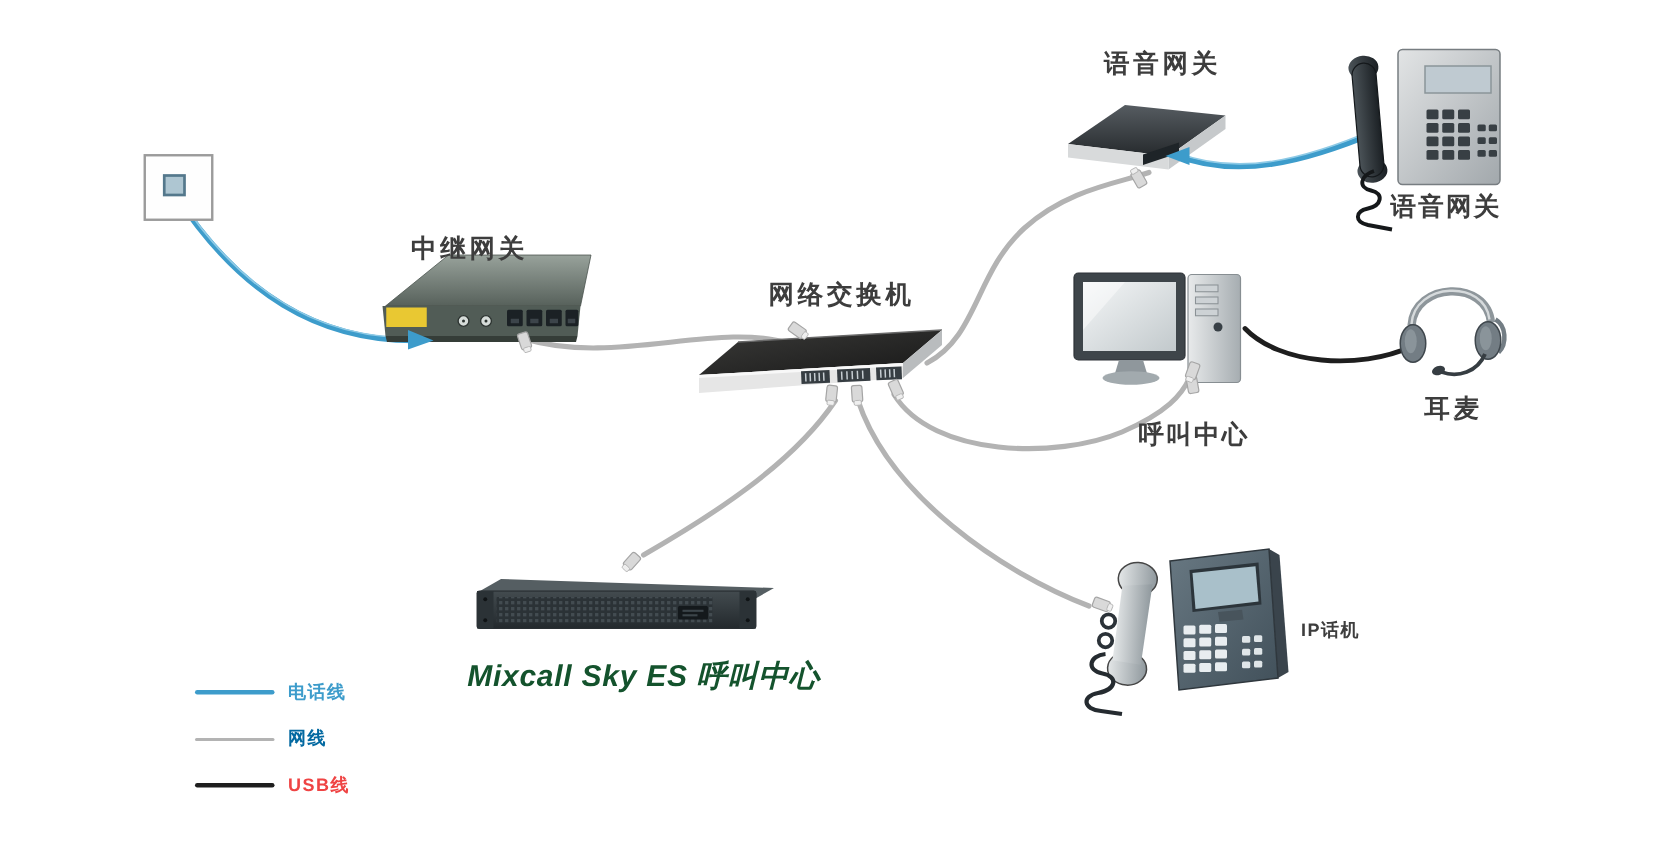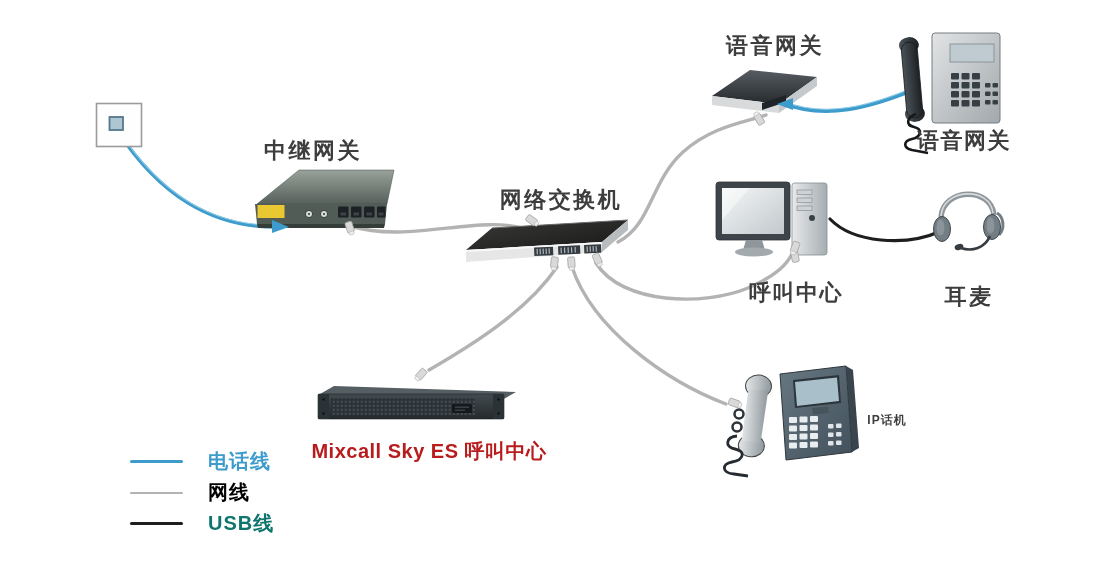--- a/index.html
+++ b/index.html
@@ -3,38 +3,38 @@
 <meta charset="utf-8">
 <style>
   html,body{margin:0;padding:0;background:#fff;}
   #stage{
     position:relative;width:1107px;height:566px;background:#ffffff;
     font-family:"Liberation Sans","DejaVu Sans",sans-serif;overflow:hidden;
   }
   #art{position:absolute;left:0;top:0;width:1107px;height:566px;}
   .node-label{
     position:absolute;transform:translateX(-50%);
-    font-weight:700;font-size:22px;line-height:1.15;color:#3d3d3d;
+    font-weight:700;font-size:17px;line-height:1.15;color:#3d3d3d;
     letter-spacing:2.5px;white-space:nowrap;
   }
   .label-server{
-    font-size:20px;color:#b91c1c;letter-spacing:0.5px;
+    font-size:20px;color:#14532d;letter-spacing:0.5px;font-style:italic;
   }
   .label-ipphone{font-size:12px;letter-spacing:1px;}
   .legend{position:absolute;left:130px;top:448px;width:180px;}
   .legend-row{display:flex;align-items:center;height:27px;}
   .legend-row + .legend-row{margin-top:4px;}
   .legend-line{display:inline-block;width:53px;margin-right:9px;border-radius:2px;}
   .line-phone{height:3px;background:#3d9ccb;}
   .line-net{height:2px;background:#b3b3b3;}
   .line-usb{height:3px;background:#1e1e1e;}
-  .legend-label{font-weight:700;font-size:20px;letter-spacing:1px;white-space:nowrap;margin-left:16px;}
+  .legend-label{font-weight:700;font-size:12px;letter-spacing:1px;white-space:nowrap;}
   .legend-label.phone{color:#3d9ccb;}
-  .legend-label.net{color:#000000;}
-  .legend-label.usb{color:#0f766e;}
+  .legend-label.net{color:#0369a1;}
+  .legend-label.usb{color:#ef4444;}
 </style>
 </head>
 <body>
 
 <div id="stage">
 
   <svg id="art" viewBox="0 0 1107 566">
     <defs>
       <linearGradient id="gwTop" x1="0" y1="0" x2="0" y2="1">
         <stop offset="0" stop-color="#98a29b"></stop>
@@ -286,31 +286,31 @@
       <use href="#plug" transform="translate(425,370) rotate(42)"></use>
       <use href="#plug" transform="translate(729,401) rotate(-70)"></use>
       <use href="#plug" transform="translate(555,257) rotate(6)"></use>
       <use href="#plug" transform="translate(571,257) rotate(-4)"></use>
       <use href="#plug" transform="translate(595,254) rotate(-24)"></use>
       <use href="#plug" transform="translate(348,222) rotate(-18)"></use>
       <use href="#plug" transform="translate(797,242) rotate(20)"></use>
     </g>
   </svg>
 
-  <div class="node-label" style="left:313px;top:138px">中继网关</div>
+  <div class="node-label" style="left:313px;top:156px">中继网关</div>
 
   <div class="node-label" style="left:561px;top:187px">网络交换机</div>
 
   <div class="node-label" style="left:775px;top:33px">语音网关</div>
 
   <div class="node-label" style="left:964px;top:128px;letter-spacing:1.5px">语音网关</div>
 
   <div class="node-label" style="left:796px;top:280px;letter-spacing:1.5px">呼叫中心</div>
 
-  <div class="node-label" style="left:969px;top:284px">耳麦</div>
+  <div class="node-label" style="left:969px;top:263px">耳麦</div>
 
   <div class="node-label label-ipphone" style="left:887px;top:414px">IP话机</div>
 
   <div class="node-label label-server" style="left:429px;top:440px">Mixcall Sky ES 呼叫中心</div>
 
   <div class="legend">
     <div class="legend-row">
       <span class="legend-line line-phone"></span>
       <span class="legend-label phone">电话线</span>
     </div>

